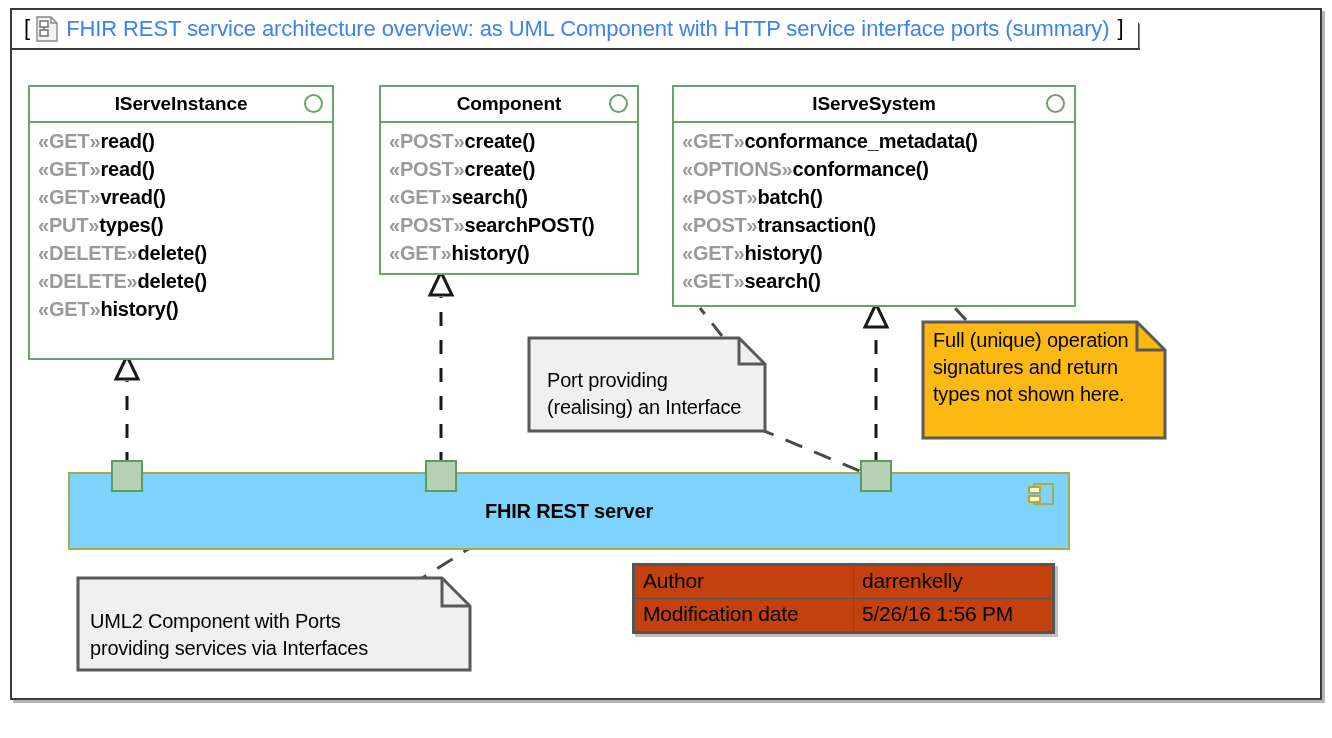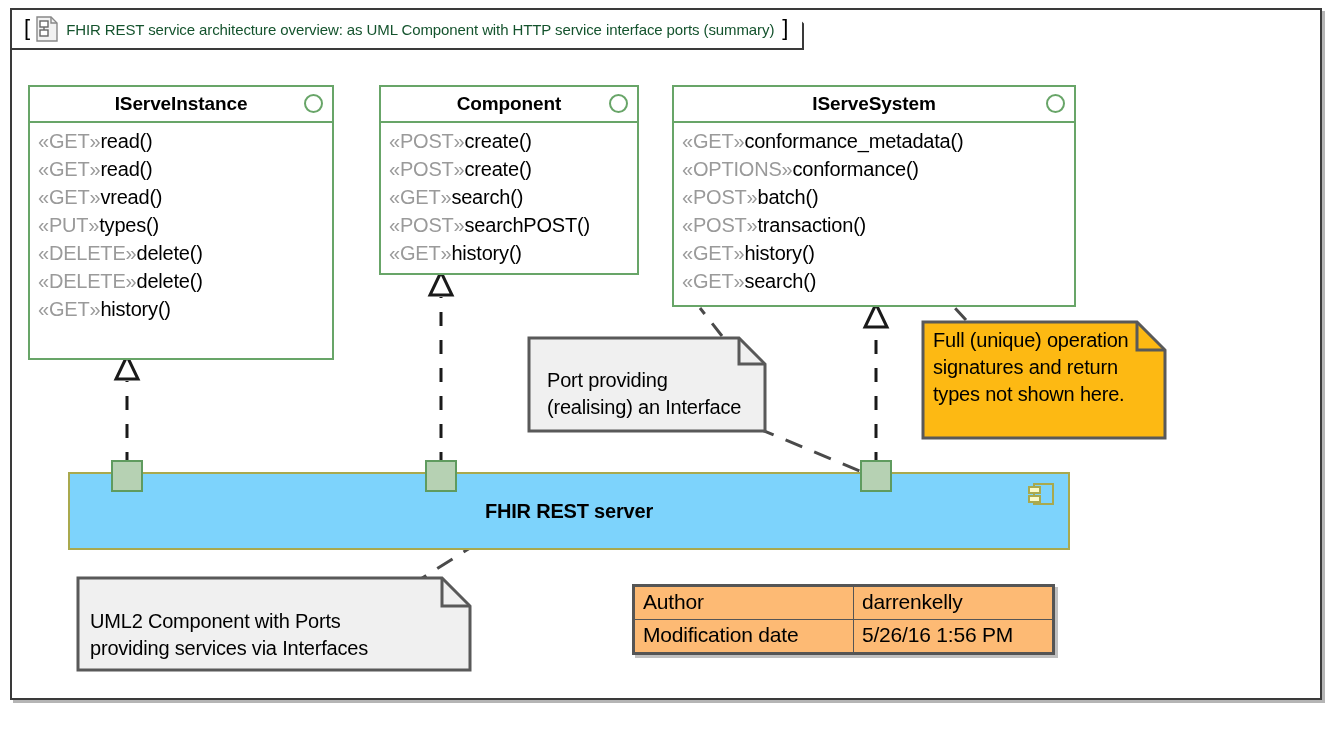--- a/index.html
+++ b/index.html
@@ -43,22 +43,22 @@
     clip-path: polygon(0 0, calc(100% - 14px) 0, 100% 14px, 100% 100%, 0 100%);
   }
   #frame-header .bracket {
     font-size: 22px;
     color: #000;
     line-height: 1;
     margin: 0 6px 2px 0;
   }
   #frame-header .bracket.close { margin: 0 0 2px 8px; }
   #frame-header .title-text {
-    font-size: 15px;
-    color: #14532d;
+    font-size: 22px;
+    color: #3b82f6;
     white-space: nowrap;
     letter-spacing: -0.1px;
     text-align: right;
   }
   .doc-icon {
     width: 22px;
     height: 26px;
     position: relative;
     flex: 0 0 auto;
     margin-right: 8px;
@@ -91,20 +91,21 @@
     top: 7px;
     width: 19px;
     height: 19px;
     border: 2px solid #68a568;
     border-radius: 50%;
     box-sizing: border-box;
     background: #fff;
   }
   .iface-ops {
     padding: 4px 0 6px 8px;
+    font-weight: bold;
   }
   .op {
     font-size: 20px;
     line-height: 28px;
     color: #000;
     white-space: nowrap;
     letter-spacing: -0.2px;
   }
   .op .stereo {
     color: #9a9a9a;
@@ -170,23 +171,23 @@
     height: 32px;
     background: #b6d1b3;
     border: 2px solid #5f9b5f;
     box-sizing: border-box;
   }
 
   
   #author-table {
     position: absolute;
     left: 632px;
-    top: 584px;
+    top: 563px;
     border: 2px solid #555;
-    background: #fdba74;
+    background: #c2410c;
     box-shadow: 3px 3px 0 rgba(150,150,150,0.6);
   }
   #author-table table {
     border-collapse: collapse;
   }
   #author-table td {
     border: 1px solid #555;
     font-size: 21px;
     padding: 3px 8px 5px 8px;
     color: #000;

